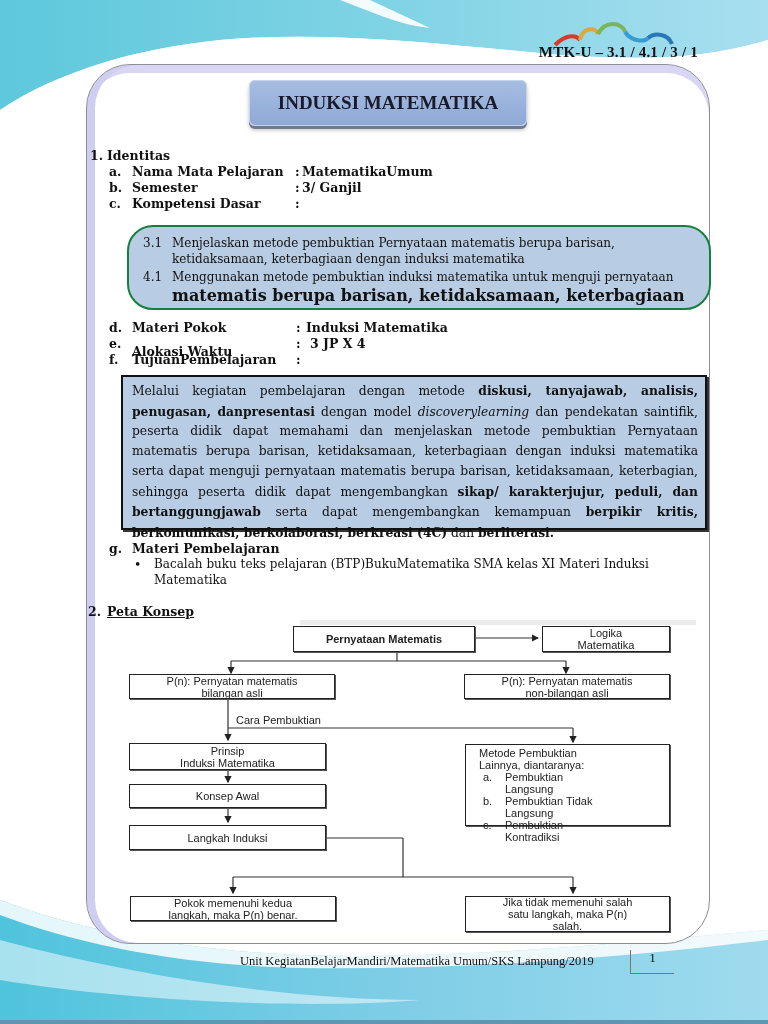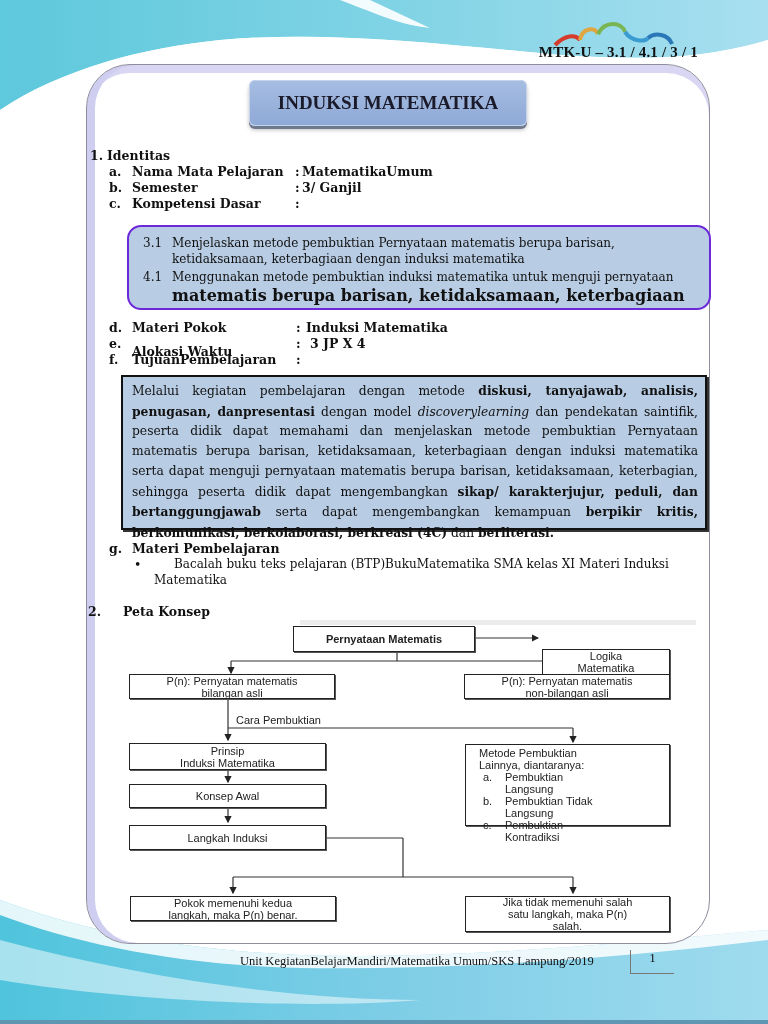--- a/index.html
+++ b/index.html
@@ -31,21 +31,21 @@
   }
   .title-box span { font-family: "Liberation Serif", serif; font-weight: bold; font-size: 19px; color: #1a1a2a; }
 
   .content { position: absolute; left: 0; top: 0; z-index: 2; width: 768px; }
   .abs { position: absolute; white-space: nowrap; }
   .b { font-weight: bold; }
   .t13 { font-size: 12.5px; font-family: "DejaVu Serif", serif; }
 
   .kd-box {
     position: absolute; left: 127px; top: 225px; width: 584px; height: 85px;
-    background: #b8cce4; border: 2px solid #6d28d9; border-radius: 14px; z-index: 2;
+    background: #b8cce4; border: 2px solid #15803d; border-radius: 26px; z-index: 2;
   }
   .tujuan-box {
     position: absolute; left: 121px; top: 375px; width: 586px; height: 155px;
     background: #b8cce4; border: 2px solid #111; z-index: 2;
     box-shadow: 2px 2px 0 #333;
     padding-left: 19px;
   }
   .tujuan-text {
     position: absolute; left: 9px; top: 4px; width: 566px;
     font-family: "DejaVu Serif", serif; font-size: 12.3px; line-height: 19.7px;
@@ -161,25 +161,25 @@
 <div class="tujuan-box">
   <div class="tujuan-text">
     <span>Melalui kegiatan pembelajaran dengan metode </span><b>diskusi, tanyajawab, analisis, penugasan, danpresentasi</b><span> dengan model </span><i>discoverylearning</i><span> dan pendekatan saintifik,  peserta didik dapat memahami dan menjelaskan metode pembuktian Pernyataan matematis berupa barisan, ketidaksamaan, keterbagiaan dengan induksi matematika serta dapat menguji pernyataan matematis berupa barisan, ketidaksamaan, keterbagian, sehingga peserta didik dapat mengembangkan </span><b>sikap/ karakterjujur, peduli, dan bertanggungjawab</b><span> serta dapat mengembangkan kemampuan </span><b>berpikir kritis, berkomunikasi, berkolaborasi, berkreasi (4C)</b><span> dan </span><b>berliterasi.</b>
   </div>
 </div>
 
 <div class="content">
   <span class="abs t13 b" style="left:109px;top:541px;">g.</span>
   <span class="abs t13 b" style="left:132px;top:541px;">Materi Pembelajaran</span>
   <span class="abs t13" style="left:134px;top:557px;">•</span>
-  <span class="abs t13" style="left:154px;top:557px;font-size:12px;margin-left:20px;">Bacalah buku teks pelajaran (BTP)BukuMatematika SMA kelas XI Materi Induksi</span>
+  <span class="abs t13" style="left:154px;top:557px;font-size:12px;">Bacalah buku teks pelajaran (BTP)BukuMatematika SMA kelas XI Materi Induksi</span>
   <span class="abs t13" style="left:154px;top:573px;font-size:12px;">Matematika</span>
 
   <span class="abs t13 b" style="left:88px;top:604px;">2.</span>
-  <span class="abs t13 b" style="left:123px;top:604px;">Peta Konsep</span>
+  <span class="abs t13 b" style="left:107px;top:604px;text-decoration:underline;">Peta Konsep</span>
 </div>
 
 <div class="gray-bar"></div>
 
 <svg class="diagram" viewBox="0 0 768 1024">
   <defs>
     <marker id="arr" markerWidth="6" markerHeight="6" refX="5" refY="3" orient="auto">
       <path d="M0,0 L6,3 L0,6 Z" fill="#222"></path>
     </marker>
   </defs>
@@ -198,21 +198,21 @@
     <line x1="403" y1="838" x2="403" y2="877"></line>
     <line x1="233" y1="877" x2="573" y2="877"></line>
     <line x1="233" y1="877" x2="233" y2="893" marker-end="url(#arr)"></line>
     <line x1="573" y1="877" x2="573" y2="893" marker-end="url(#arr)"></line>
   </g>
 </svg>
 
 <div class="dbox" style="left:293px;top:626px;width:182px;height:26px;z-index:3;font-weight:bold;">
   <span>Pernyataan Matematis</span>
 </div>
-<div class="dbox" style="left:542px;top:626px;width:128px;height:26px;z-index:3;margin-top:23px;">
+<div class="dbox" style="left:542px;top:626px;width:128px;height:26px;z-index:3;">
   <span>Logika</span>
   <span>Matematika</span>
 </div>
 <div class="dbox" style="left:129px;top:674px;width:206px;height:25px;z-index:3;">
   <span>P(n): Pernyatan matematis</span>
   <span>bilangan asli</span>
 </div>
 <div class="dbox" style="left:464px;top:674px;width:206px;height:25px;z-index:3;">
   <span>P(n): Pernyatan matematis</span>
   <span>non-bilangan asli</span>

